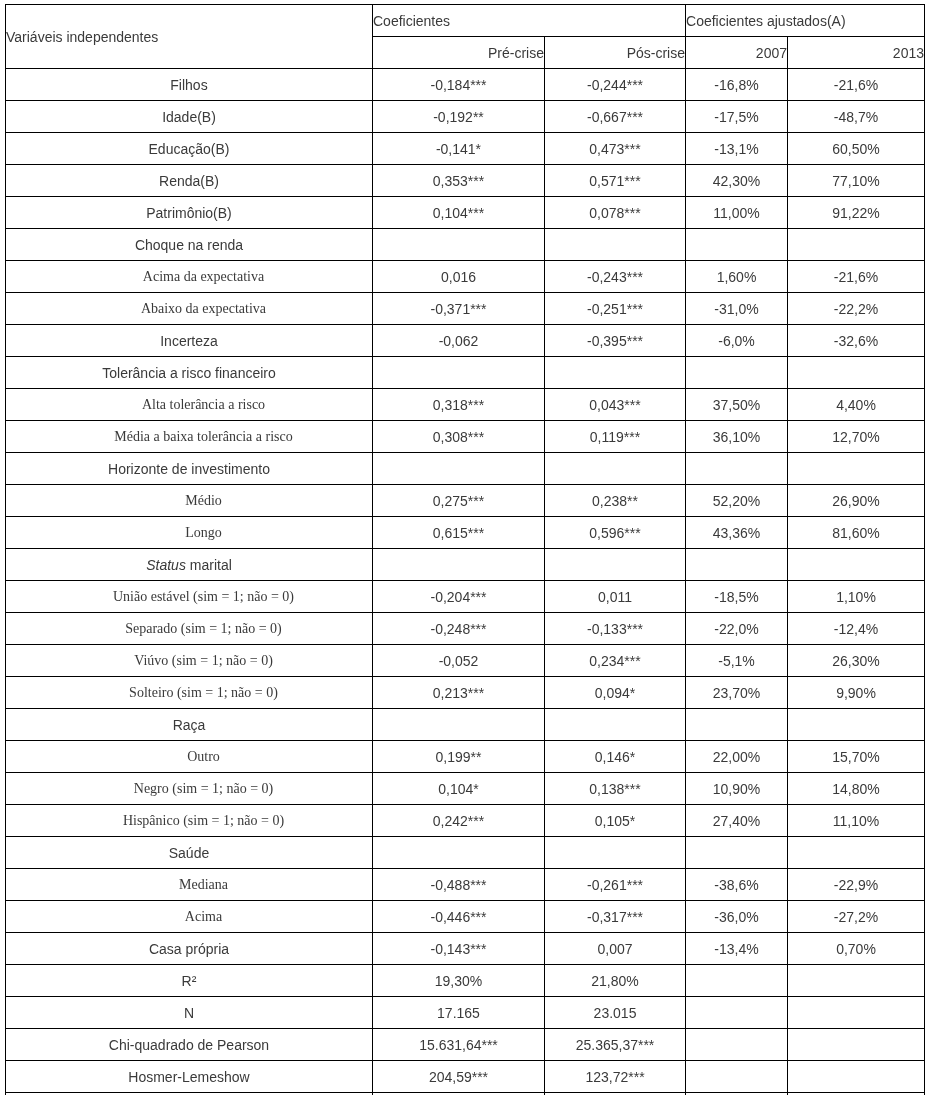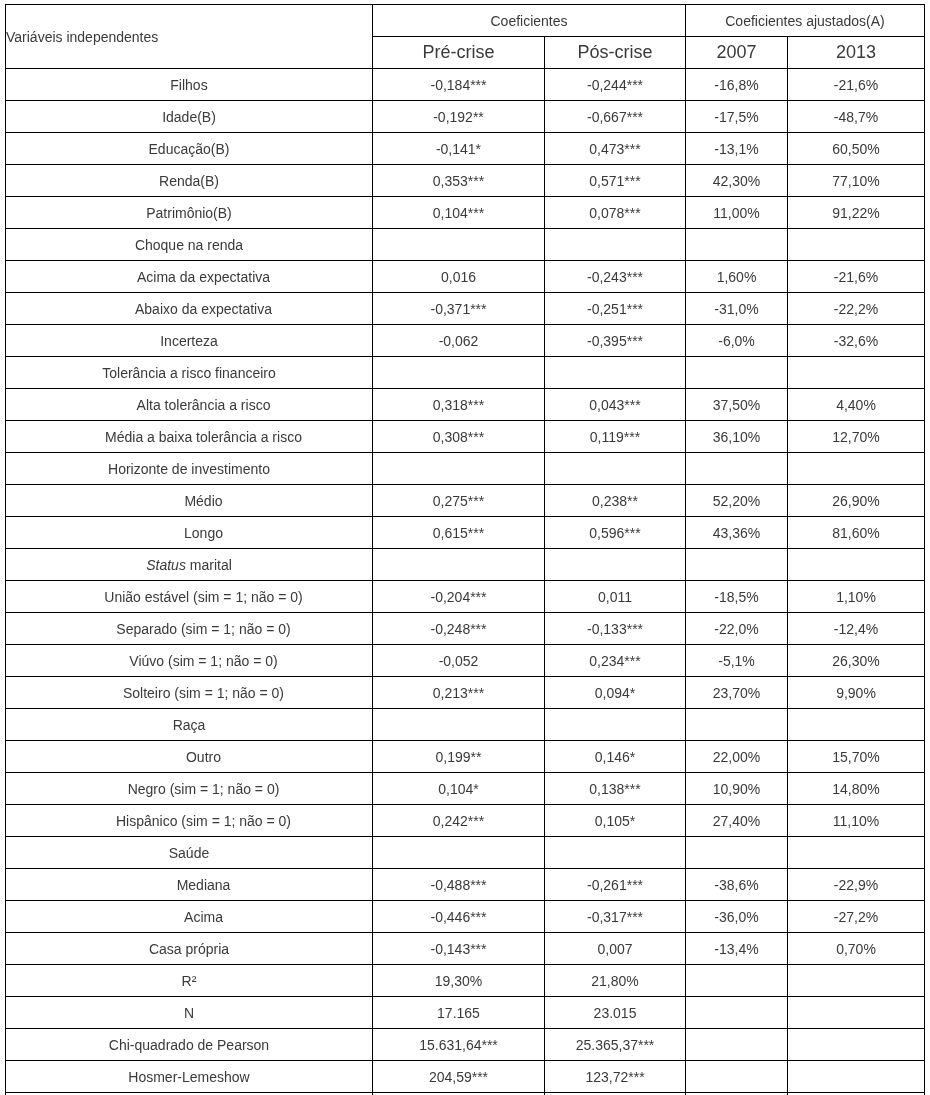--- a/index.html
+++ b/index.html
@@ -28,29 +28,30 @@
   }
   table.results td, table.results th {
     border: 1px solid #000000;
     font-weight: normal;
     height: 31px;
     padding: 0;
     overflow: hidden;
     white-space: nowrap;
   }
   thead th { height: 31px; }
-  th.h-group { text-align: center; font-size: 14px; }
-  th.h-sub   { text-align: center; font-size: 18px; }
+  th.h-group { text-align: left; font-size: 14px; }
+  th.h-sub   { text-align: right; font-size: 14px; }
   th.h-vars  { text-align: left; vertical-align: middle; }
   td.c-label {
     text-align: center;
     padding-left: 10px;
   }
   td.c-label.indent {
     padding-left: 29px;
+    font-family: Liberation Serif, serif;
   }
   td.c-num {
     text-align: center;
   }
   i.ital { font-style: italic; }
 </style>
 </head>
 <body>
 
 <div class="page">

